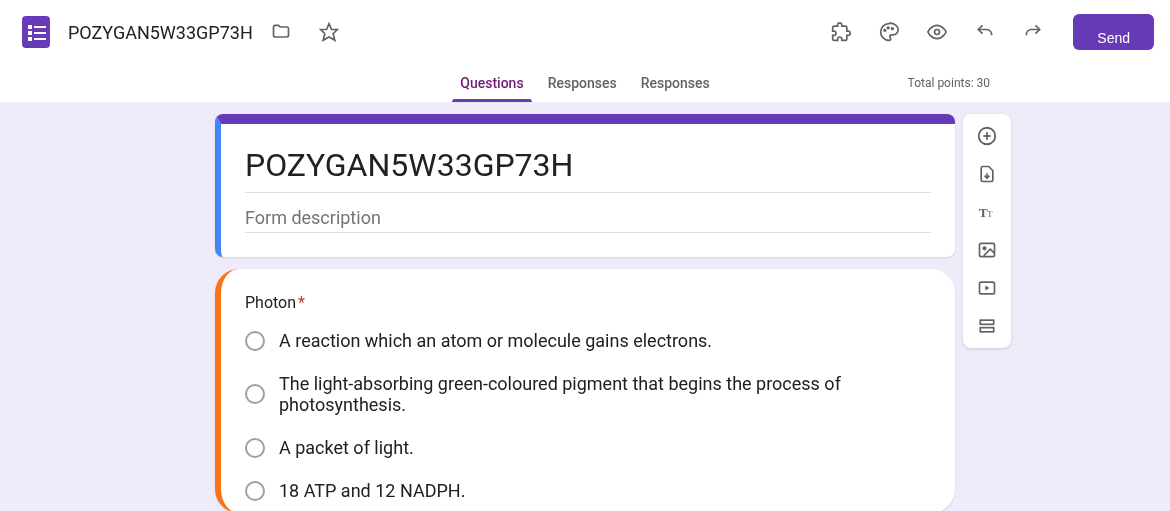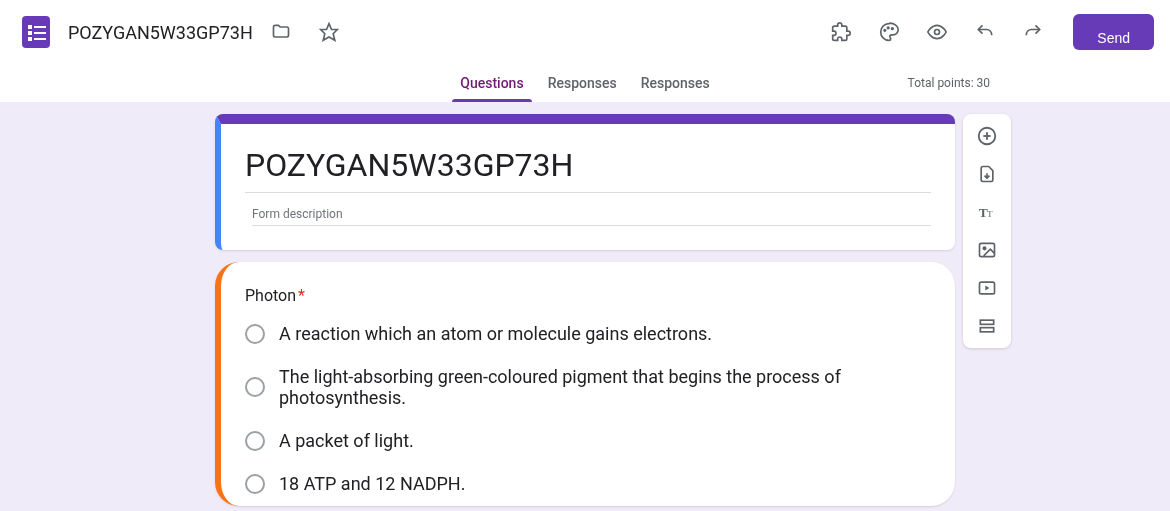--- a/index.html
+++ b/index.html
@@ -114,25 +114,24 @@
     }
     .title-card .form-title {
       font-size: 32px;
       font-weight: 400;
       color: #202124;
       border-bottom: 1px solid #dadce0;
       padding-bottom: 8px;
       margin-bottom: 8px;
     }
     .title-card .form-desc {
-      font-size: 12px;
+      font-size: 18px;
       color: #70757a;
       border-bottom: 1px solid #dadce0;
       padding: 6px 0 4px 0;
-      margin-left: 7px;
     }
     .question-card {
       border-left: 6px solid #f97316;
       padding: 24px 24px 12px 24px;
       border-radius: 24px;
     }
     .question-title {
       font-size: 16px;
       color: #202124;
       margin-bottom: 18px;

